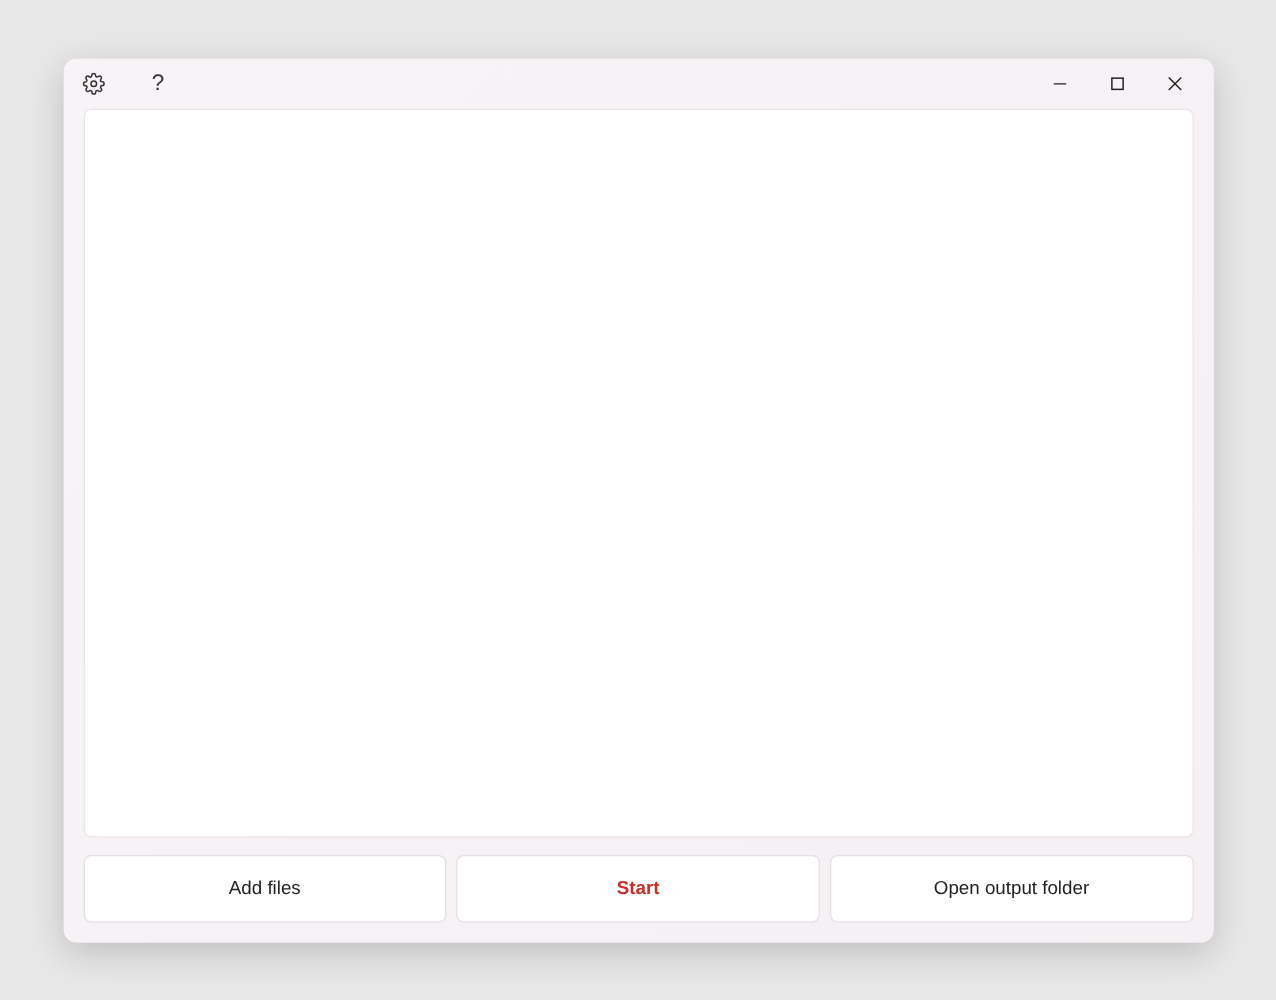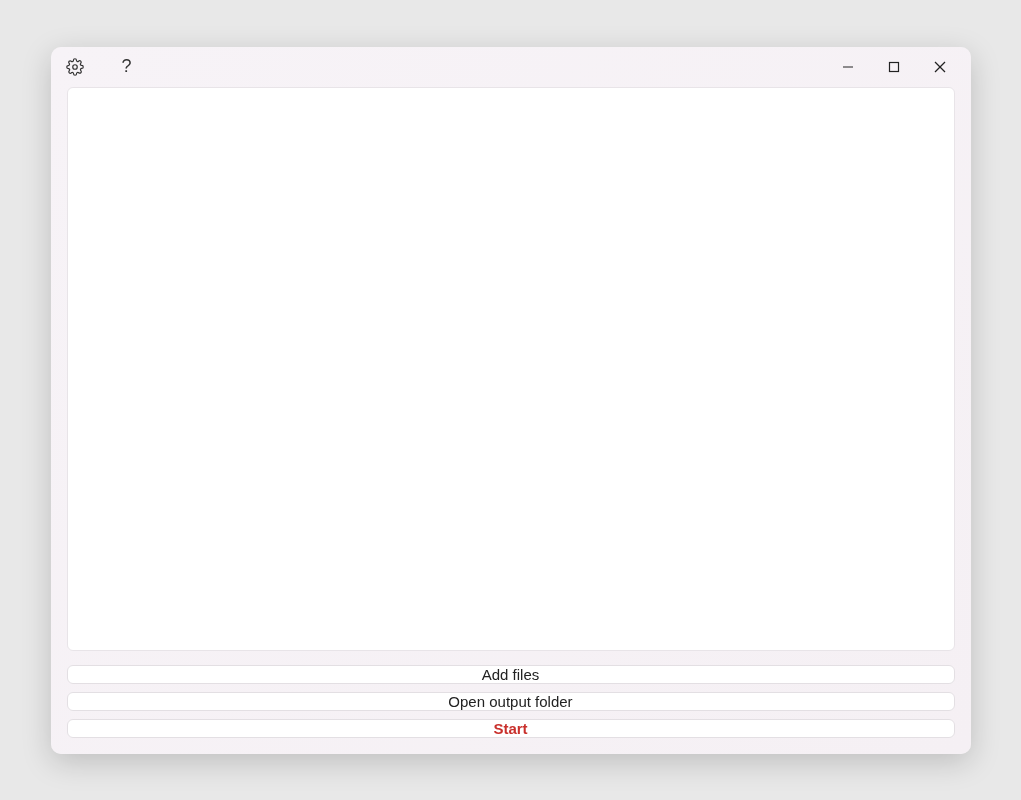--- a/index.html
+++ b/index.html
@@ -92,21 +92,20 @@
     .file-area {
       flex: 1;
       background: #fff;
       border-radius: 6px;
       border: 1px solid #e8e4e8;
     }
     .button-row {
       display: flex;
       gap: 8px;
       margin-top: 14px;
-      flex-direction: column;
     }
     .action-btn {
       flex: 1;
       height: 54px;
       background: #fff;
       border: 1px solid #e3dfe3;
       border-radius: 6px;
       font-size: 15px;
       font-family: inherit;
       cursor: pointer;
@@ -152,17 +151,17 @@
           </svg>
       </div>
     </div>
   </div>
 
 
   <div class="content">
     <div class="file-area"></div>
     <div class="button-row">
       <button class="action-btn">Add files</button>
+      <button class="action-btn primary">Start</button>
       <button class="action-btn">Open output folder</button>
-      <button class="action-btn primary">Start</button>
     </div>
   </div>
 </div>
 
 </body></html>

